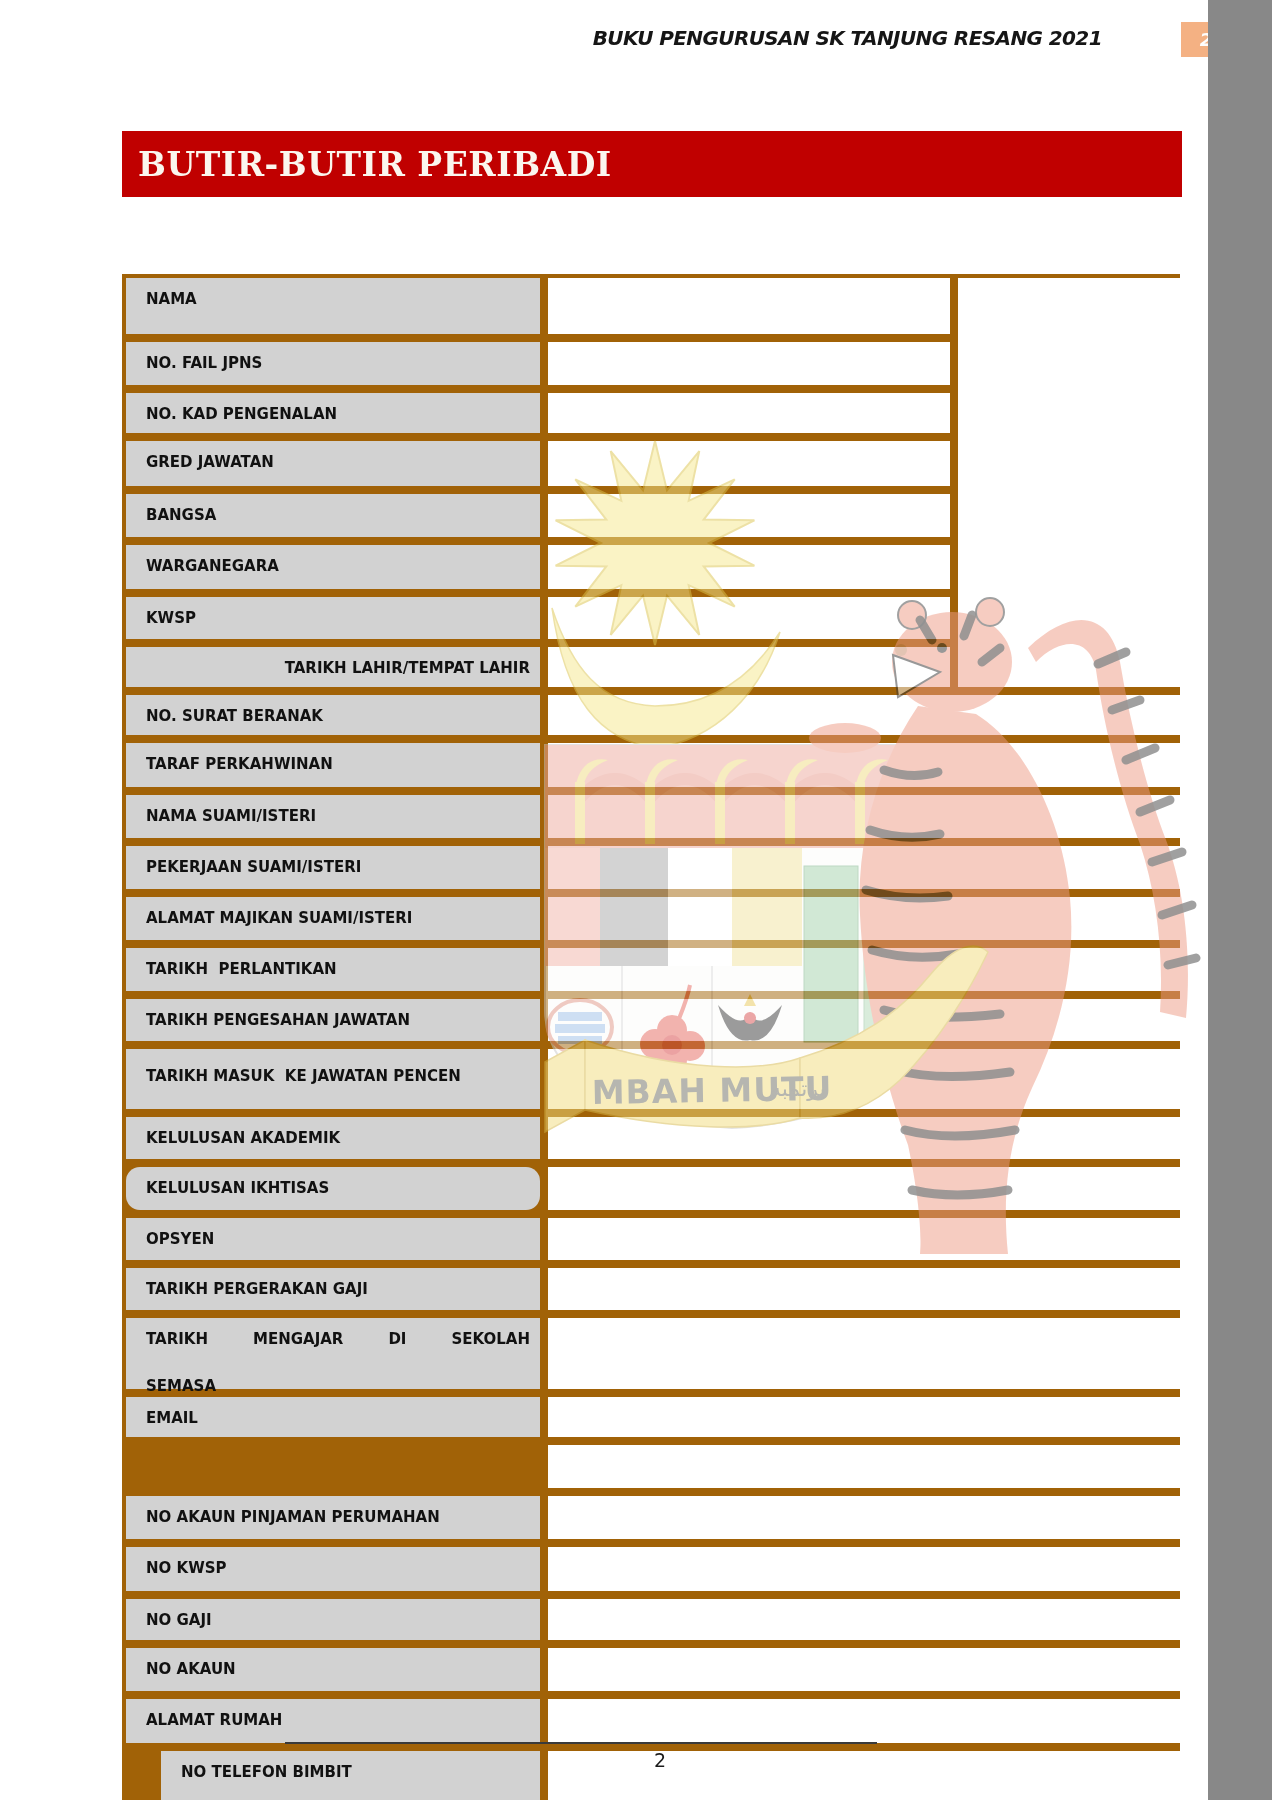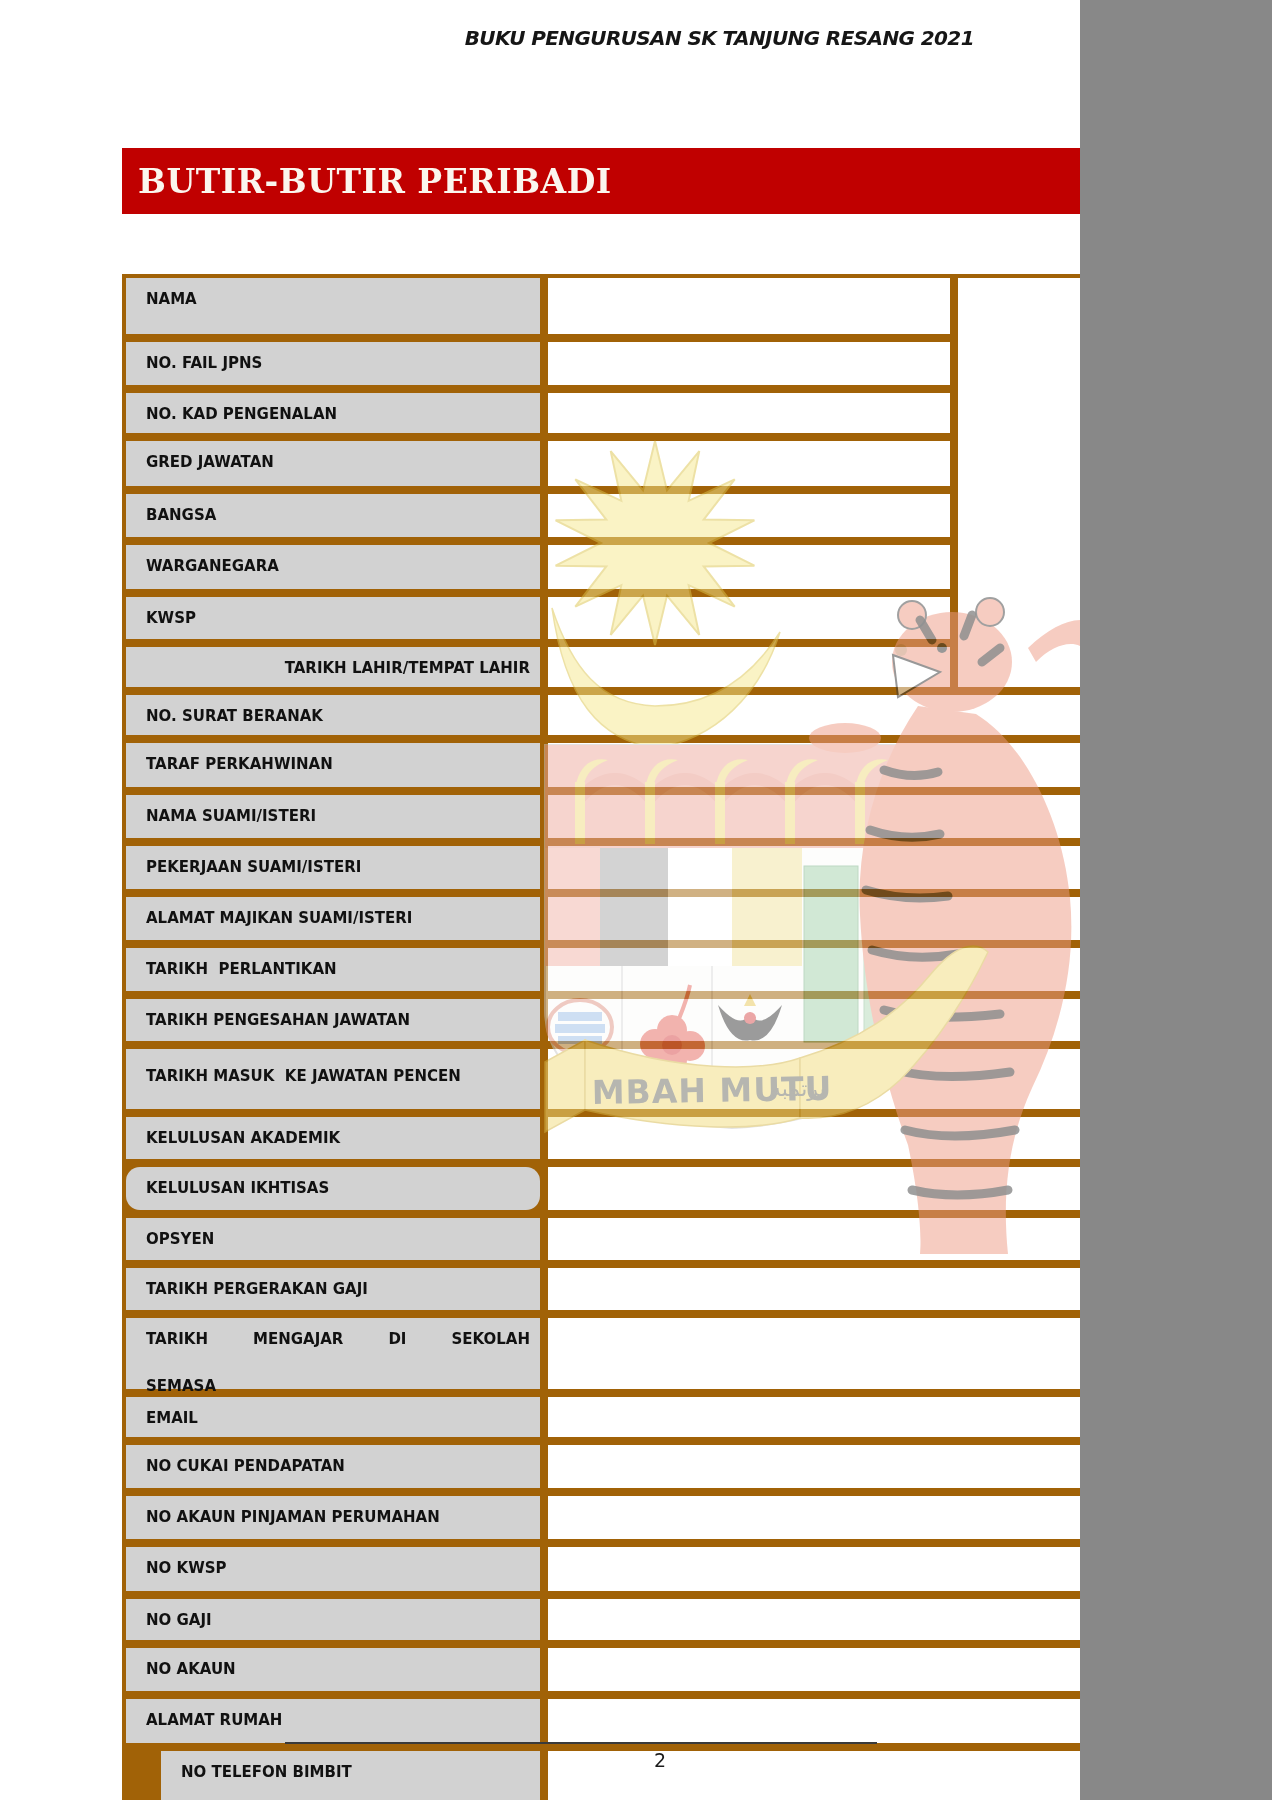--- a/index.html
+++ b/index.html
@@ -1,25 +1,25 @@
 <!DOCTYPE html>
 <html><head>
 <meta charset="utf-8">
 <style>
   html,body{margin:0;padding:0;background:#888;}
-  #page{position:relative;width:1072px;height:1800px;background:#fff;overflow:hidden;
-        font-family:"DejaVu Sans","Liberation Sans",sans-serif;padding-left:8px;}
+  #page{position:relative;width:1208px;height:1800px;background:#fff;overflow:hidden;
+        font-family:"DejaVu Sans","Liberation Sans",sans-serif;}
   
   #hdr-title{position:absolute;top:26px;right:106px;width:700px;text-align:right;
     font-size:20px;font-weight:bold;font-style:italic;color:#161616;letter-spacing:-0.6px;}
   #hdr-badge{position:absolute;top:22px;left:1181px;width:50px;height:35px;
     display:flex;align-items:center;justify-content:center;
     font-size:18px;font-weight:bold;font-style:italic;color:#fff;}
   
-  #banner{position:absolute;left:122px;top:148px;width:1060px;height:66px;
+  #banner{position:absolute;left:122px;top:131px;width:1060px;height:66px;
     display:flex;align-items:center;}
   #banner .t{font-family:"DejaVu Serif","Liberation Serif",serif;font-weight:bold;
     font-size:33px;color:#FBF6EE;padding-left:16px;letter-spacing:0.5px;}
   
   #ftable{position:absolute;left:122px;top:274px;width:1058px;background:#a16207;
     display:grid;grid-template-columns:414px 402px 226px;gap:8px;padding:4px;box-sizing:border-box;}
   .lbl{background:#D2D2D2;white-space:pre-wrap;box-sizing:border-box;
        font-size:15px;font-weight:bold;color:#111;padding:12px 10px 0 20px;line-height:19px;}
   .val{background:#fff;box-sizing:border-box;}
   .photo{background:#fff;box-sizing:border-box;}
@@ -81,21 +81,20 @@
       <div class="lbl" style="grid-area: 18 / 1; border-radius: 14px;">KELULUSAN IKHTISAS</div>
       <div class="val" style="grid-area: 18 / 2 / auto / span 2;"></div>
       <div class="lbl" style="grid-area: 19 / 1;">OPSYEN</div>
       <div class="val" style="grid-area: 19 / 2 / auto / span 2;"></div>
       <div class="lbl" style="grid-area: 20 / 1;">TARIKH PERGERAKAN GAJI</div>
       <div class="val" style="grid-area: 20 / 2 / auto / span 2;"></div>
       <div class="lbl" style="grid-area: 21 / 1;"><div class="jline"><span>TARIKH</span><span>MENGAJAR</span><span>DI</span><span>SEKOLAH</span></div><div style="margin-top: 28px;">SEMASA</div></div>
       <div class="val" style="grid-area: 21 / 2 / auto / span 2;"></div>
       <div class="lbl" style="grid-area: 22 / 1;">EMAIL</div>
       <div class="val" style="grid-area: 22 / 2 / auto / span 2;"></div>
-      <div class="lbl" style="grid-area: 23 / 1;">NO CUKAI PENDAPATAN</div>
       <div class="val" style="grid-area: 23 / 2 / auto / span 2;"></div>
       <div class="lbl" style="grid-area: 24 / 1;">NO AKAUN PINJAMAN PERUMAHAN</div>
       <div class="val" style="grid-area: 24 / 2 / auto / span 2;"></div>
       <div class="lbl" style="grid-area: 25 / 1;">NO KWSP</div>
       <div class="val" style="grid-area: 25 / 2 / auto / span 2;"></div>
       <div class="lbl" style="grid-area: 26 / 1;">NO GAJI</div>
       <div class="val" style="grid-area: 26 / 2 / auto / span 2;"></div>
       <div class="lbl" style="grid-area: 27 / 1;">NO AKAUN</div>
       <div class="val" style="grid-area: 27 / 2 / auto / span 2;"></div>
       <div class="lbl" style="grid-area: 28 / 1;">ALAMAT RUMAH</div>

